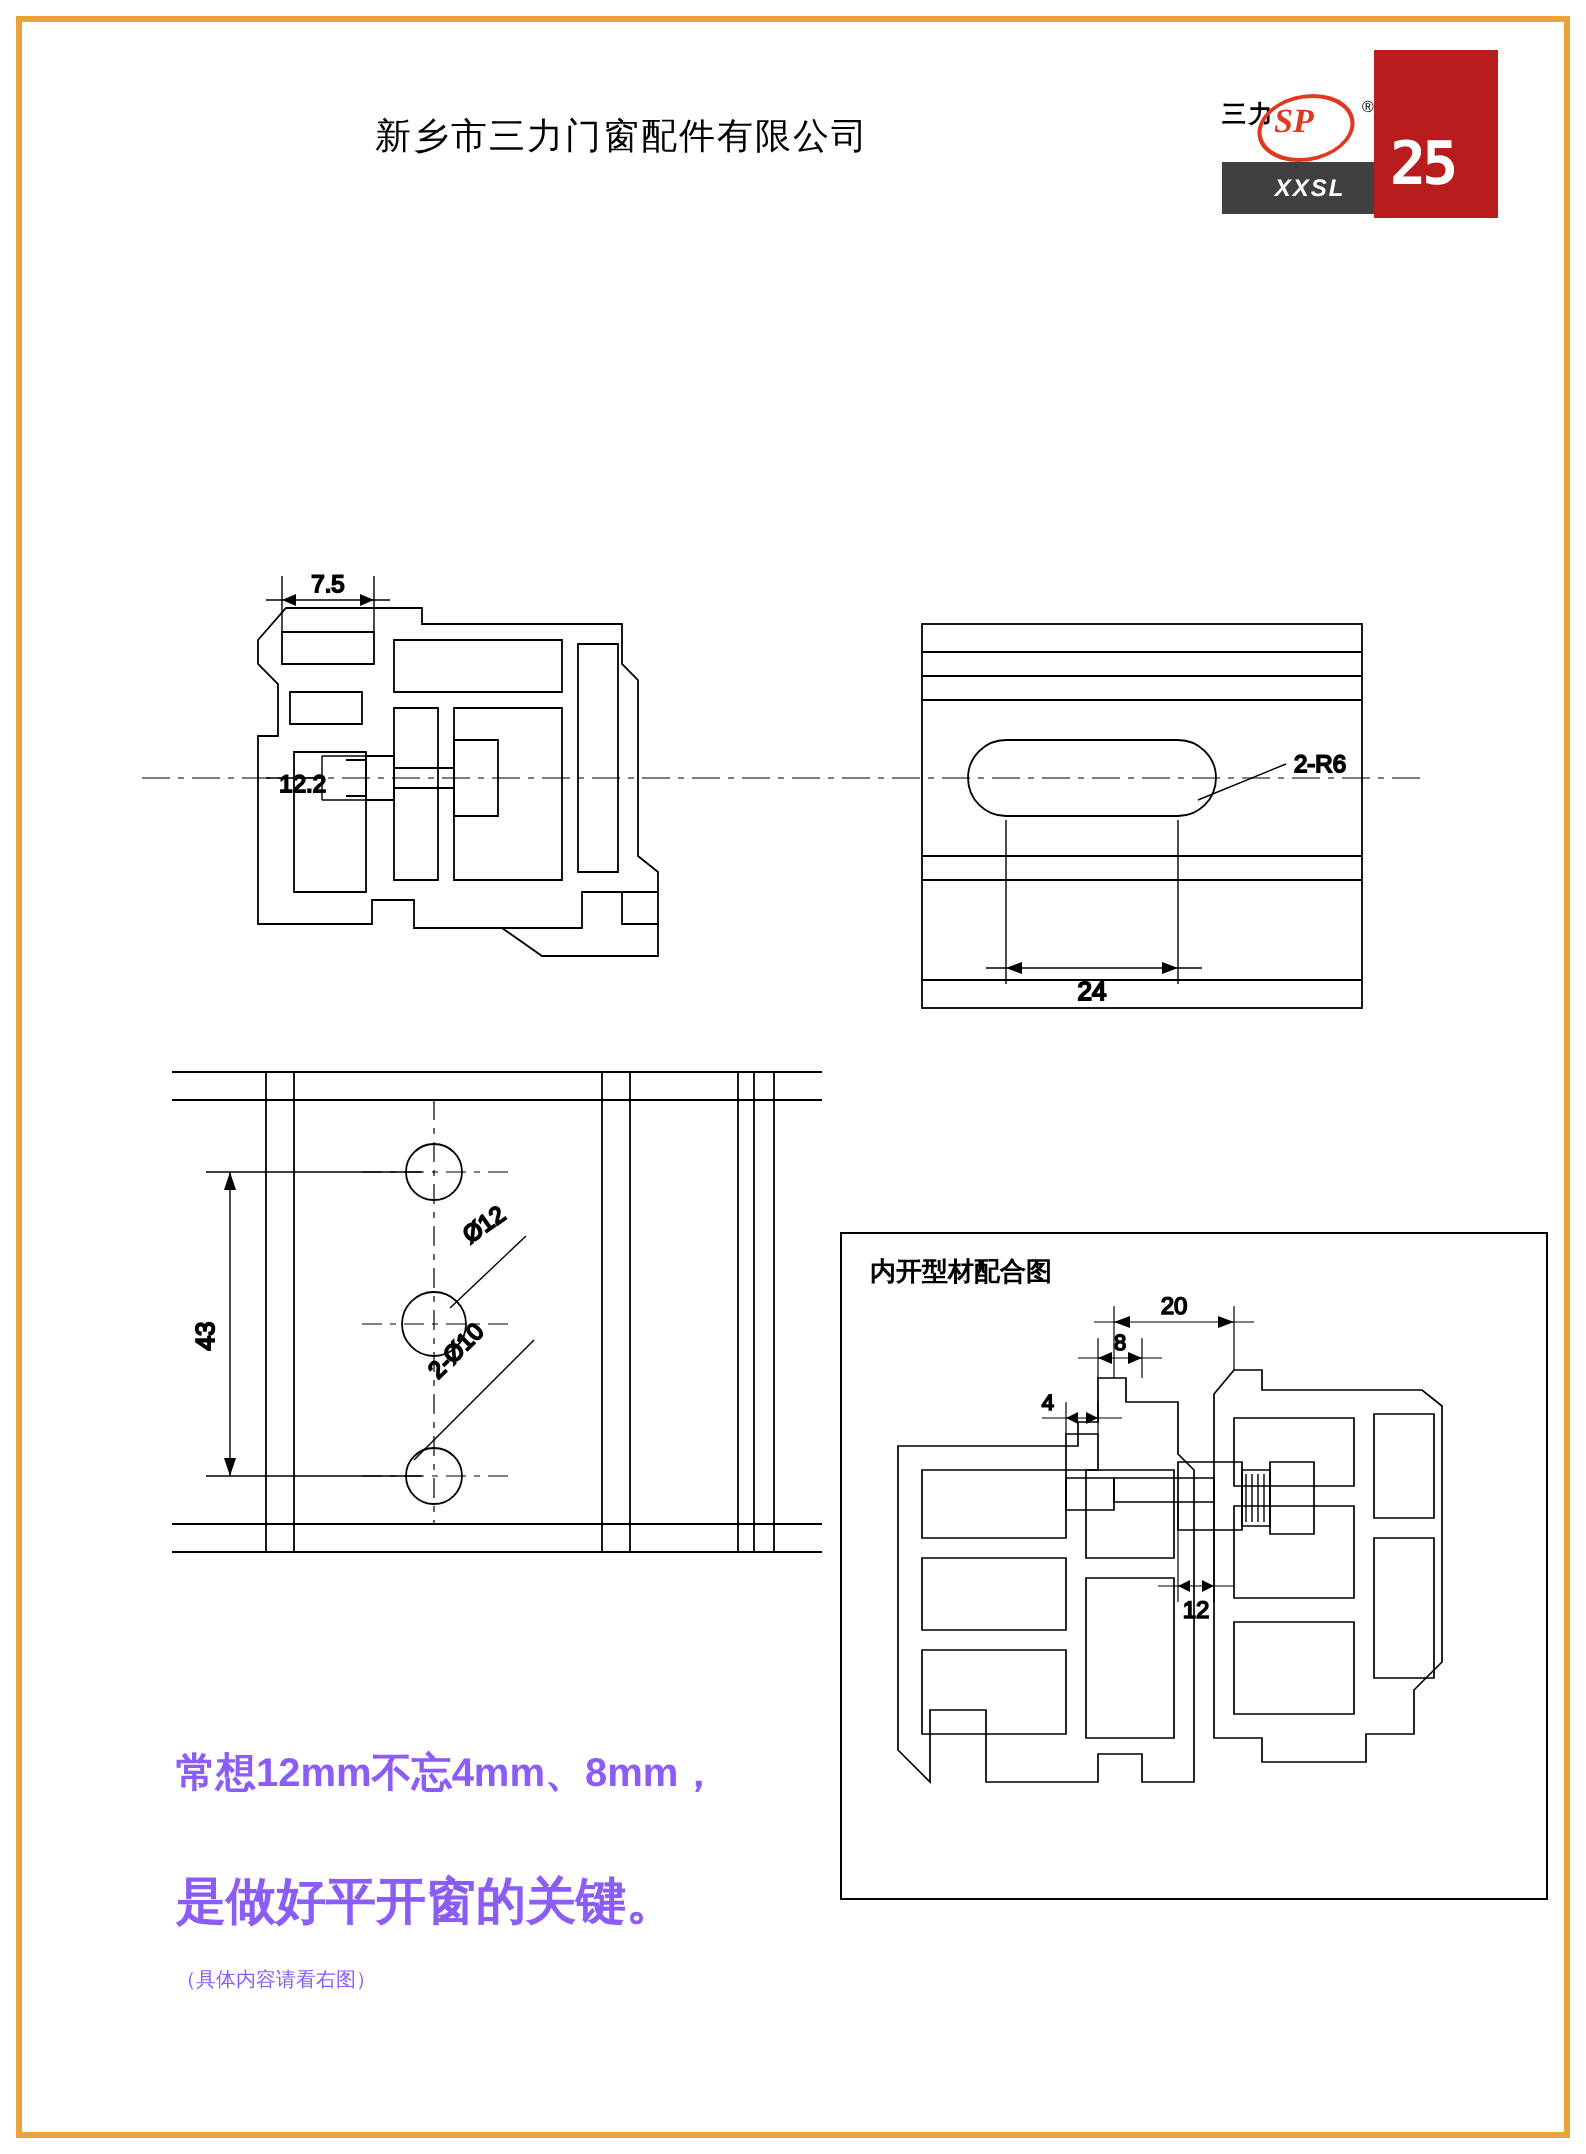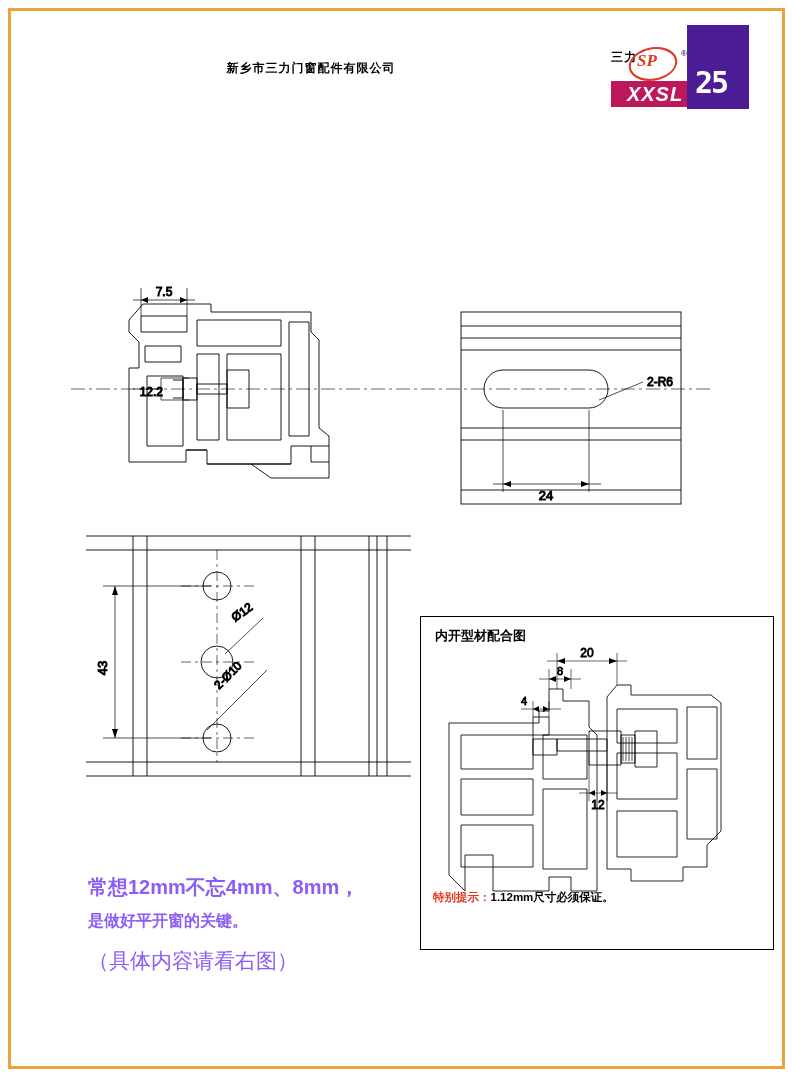--- a/index.html
+++ b/index.html
@@ -3,44 +3,44 @@
 <meta charset="utf-8">
 <style>
   html,body{margin:0;padding:0;background:#fff;}
   body{font-family:"Liberation Sans","DejaVu Sans",sans-serif;}
   .page{position:relative;width:793px;height:1077px;background:#fff;overflow:hidden;}
   .page-border{position:absolute;left:8px;top:8px;width:777px;height:1061px;border:3px solid #e8a33d;box-sizing:border-box;}
 
   
   .header{position:absolute;left:11px;top:11px;width:771px;height:88px;}
   .hdr-titles{position:absolute;left:0;top:46px;width:600px;text-align:center;}
-  .hdr-cn{font-size:12px;font-weight:bold;color:#000;letter-spacing:1px;line-height:22px;}
+  .hdr-cn{font-size:18px;font-weight:normal;color:#000;letter-spacing:1px;line-height:22px;}
   .hdr-en{font-size:7.5px;font-weight:bold;color:#000;letter-spacing:.2px;margin-top:3px;}
   .logo-box{position:absolute;left:600px;top:36px;width:92px;height:62px;}
   .logo-top{position:relative;height:34px;}
   .logo-cn{position:absolute;left:0;top:2px;font-size:12px;font-weight:bold;letter-spacing:-1px;}
   .logo-r{position:absolute;left:70px;top:2px;font-size:8px;}
   .logo-oval{position:absolute;left:18px;top:0px;width:44px;height:30px;border:2px solid #e03a1e;border-radius:50%;transform:skewX(-12deg);}
   .logo-sp{position:absolute;left:26px;top:4px;font-size:17px;font-weight:bold;font-style:italic;color:#e03a1e;font-family:"Liberation Serif",serif;}
-  .logo-bottom{position:absolute;left:0;top:34px;width:88px;height:26px;background:#be185d;color:#fff;font-size:20px;font-weight:bold;font-style:italic;text-align:center;line-height:26px;letter-spacing:1px;}
-  .page-num{position:absolute;left:676px;top:14px;width:62px;height:84px;background:#4c1d95;}
+  .logo-bottom{position:absolute;left:0;top:34px;width:88px;height:26px;background:#404040;color:#fff;font-size:12px;font-weight:bold;font-style:italic;text-align:center;line-height:26px;letter-spacing:1px;}
+  .page-num{position:absolute;left:676px;top:14px;width:62px;height:84px;background:#b91c1c;}
   .page-num span{position:absolute;left:8px;top:40px;color:#fff;font-size:30px;font-weight:bold;font-family:"DejaVu Sans Mono",monospace;letter-spacing:-2px;}
 
   
   .main-title{position:absolute;left:60px;top:168px;font-size:20px;font-weight:bold;color:#000;letter-spacing:1px;}
 
   
   .canvas{position:absolute;left:11px;top:250px;width:792px;height:720px;}
   svg{display:block;}
 
   
   .slogan{position:absolute;left:88px;top:870px;width:300px;color:#8b5cf6;}
   .slogan .l1{font-size:20px;font-weight:bold;line-height:34px;}
-  .slogan .l2{font-size:16px;font-weight:bold;line-height:34px;}
-  .slogan .l3{font-size:21px;line-height:30px;margin-top:8px;}
+  .slogan .l2{font-size:25px;font-weight:bold;line-height:34px;margin-top:30px;}
+  .slogan .l3{font-size:10px;line-height:30px;margin-top:8px;}
 
   
   .inset{position:absolute;left:420px;top:616px;width:352px;height:332px;border:1.2px solid #000;background:#fff;}
   .inset-title{position:absolute;left:14px;top:10px;font-size:13px;font-weight:bold;}
   .note{position:absolute;left:12px;top:272px;width:330px;font-size:11.5px;line-height:17px;font-weight:bold;}
   .note .tip{color:#e03a1e;}
   .note .ln{display:block;padding-left:0;}
   .note .ln2{display:block;padding-left:64px;}
 </style>
 </head>
@@ -257,21 +257,20 @@
           <line x1="186" y1="112" x2="186" y2="162"></line>
           <line x1="158" y1="154" x2="196" y2="154"></line>
           <path d="M168,154 l6,-3 v6 z" fill="#000" stroke="none"></path>
           <path d="M186,154 l-6,-3 v6 z" fill="#000" stroke="none"></path>
         </g>
         <text x="177" y="170" font-size="12" fill="#000" text-anchor="middle" font-family="'Liberation Sans',sans-serif">12</text>
       </g>
     </svg>
 
     <div class="note">
-      <span class="ln"><span class="tip">特别提示：</span><span>1.12mm尺寸必须保证。</span></span>
     </div>
   </div>
 
   <div class="slogan">
     <div class="l1">常想12mm不忘4mm、8mm，</div>
     <div class="l2">是做好平开窗的关键。</div>
     <div class="l3">（具体内容请看右图）</div>
   </div>
 
 </div>

